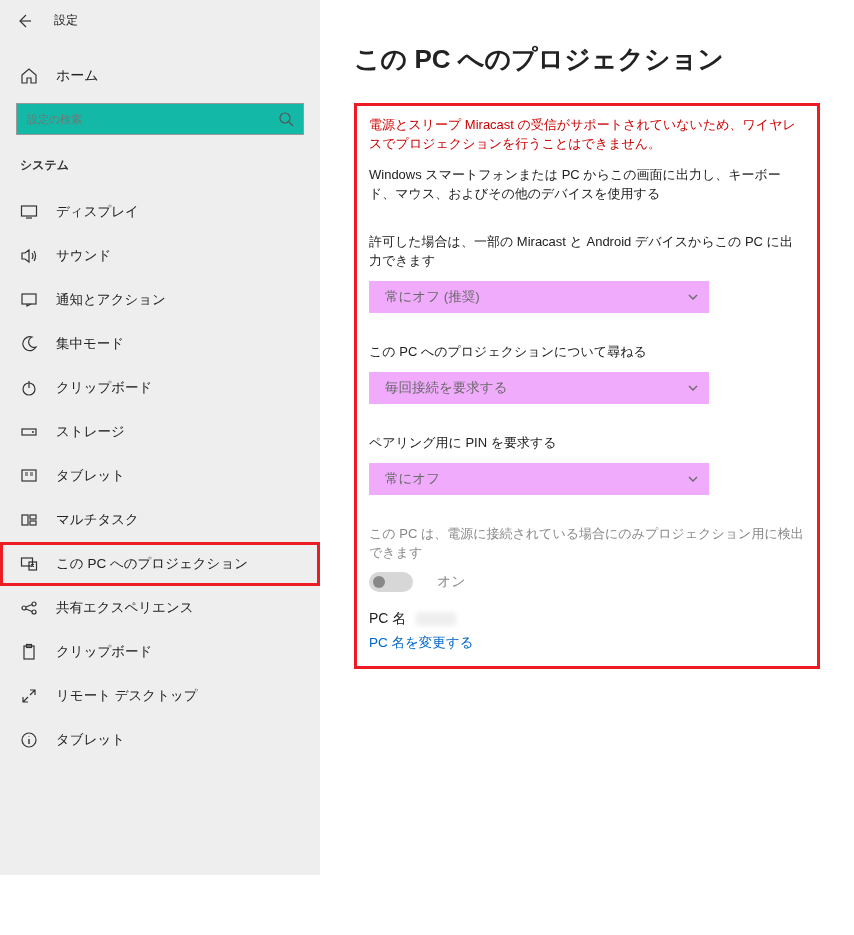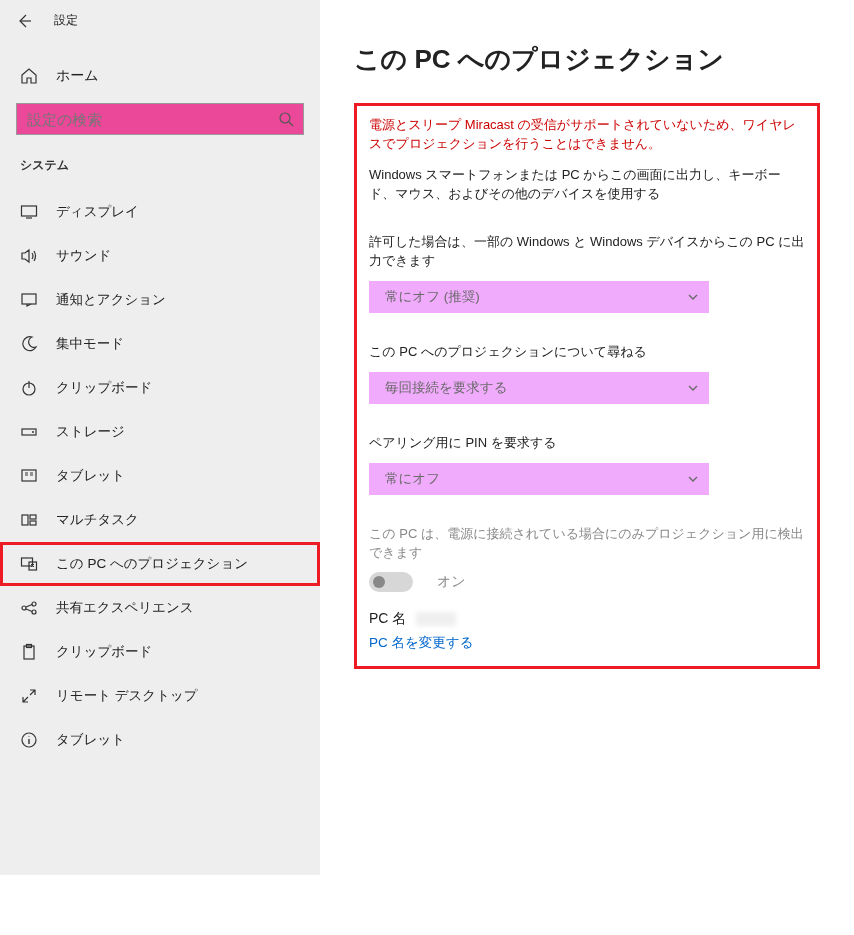--- a/index.html
+++ b/index.html
@@ -7,21 +7,21 @@
 
 .sidebar { width: 320px; height: 875px; background: #eeeeee; display: flex; flex-direction: column; }
 .sidebar-header { display: flex; align-items: center; padding: 12px 16px 8px 16px; gap: 22px; }
 .back-arrow { width: 16px; height: 16px; display: flex; align-items: center; justify-content: center; cursor: pointer; color: #333; }
 .settings-title { font-size: 12px; color: #222; }
 
 .home-row { display: flex; align-items: center; padding: 12px 20px 10px 20px; gap: 18px; margin-top: 18px; }
 .home-label { font-size: 14px; color: #222; }
 
 .search-box { margin: 8px 16px 0 16px; position: relative; }
-.search-input { width: 100%; height: 32px; border: 1px solid #999; background: #ec4899; padding: 0 34px 0 10px; font-size: 15px; color: #333; outline: none; }
+.search-input { width: 100%; height: 32px; border: 1px solid #999; background: #14b8a6; padding: 0 34px 0 10px; font-size: 11px; color: #333; outline: none; }
 .search-icon { position: absolute; right: 10px; top: 50%; transform: translateY(-50%); width: 16px; height: 16px; color: #555; }
 
 .group-label { font-size: 12px; font-weight: bold; color: #333; padding: 22px 20px 16px 20px; }
 
 .nav-items { display: flex; flex-direction: column; }
 .nav-item { display: flex; align-items: center; gap: 18px; padding: 13px 20px; cursor: pointer; font-size: 13.5px; color: #222; }
 .nav-icon { width: 18px; height: 18px; display: flex; align-items: center; justify-content: center; color: #333; }
 
 .nav-item.highlighted { outline: 3px solid #ed1c24; outline-offset: -3px; }
 
@@ -224,21 +224,21 @@
 </div>
 
 <div class="content">
   <div class="page-title">この PC へのプロジェクション</div>
 
   <div class="main-highlight-box">
 
     <div class="warning">電源とスリープ Miracast の受信がサポートされていないため、ワイヤレスでプロジェクションを行うことはできません。</div>
     <div class="description">Windows スマートフォンまたは PC からこの画面に出力し、キーボード、マウス、およびその他のデバイスを使用する</div>
 
-    <div class="field-label">許可した場合は、一部の Windows と Windows デバイスからこの PC に出力できます</div>
+    <div class="field-label">許可した場合は、一部の Miracast と Android デバイスからこの PC に出力できます</div>
     <div class="dropdown">
       <span>常にオフ (推奨)</span>
       <span class="chevron">
           <svg width="12" height="12" viewBox="0 0 12 12">
             <path d="M2 4 L6 8 L10 4" stroke="currentColor" stroke-width="1.4" fill="none"></path>
           </svg>
         </span>
     </div>
 
     <div class="field-label">この PC へのプロジェクションについて尋ねる</div>

